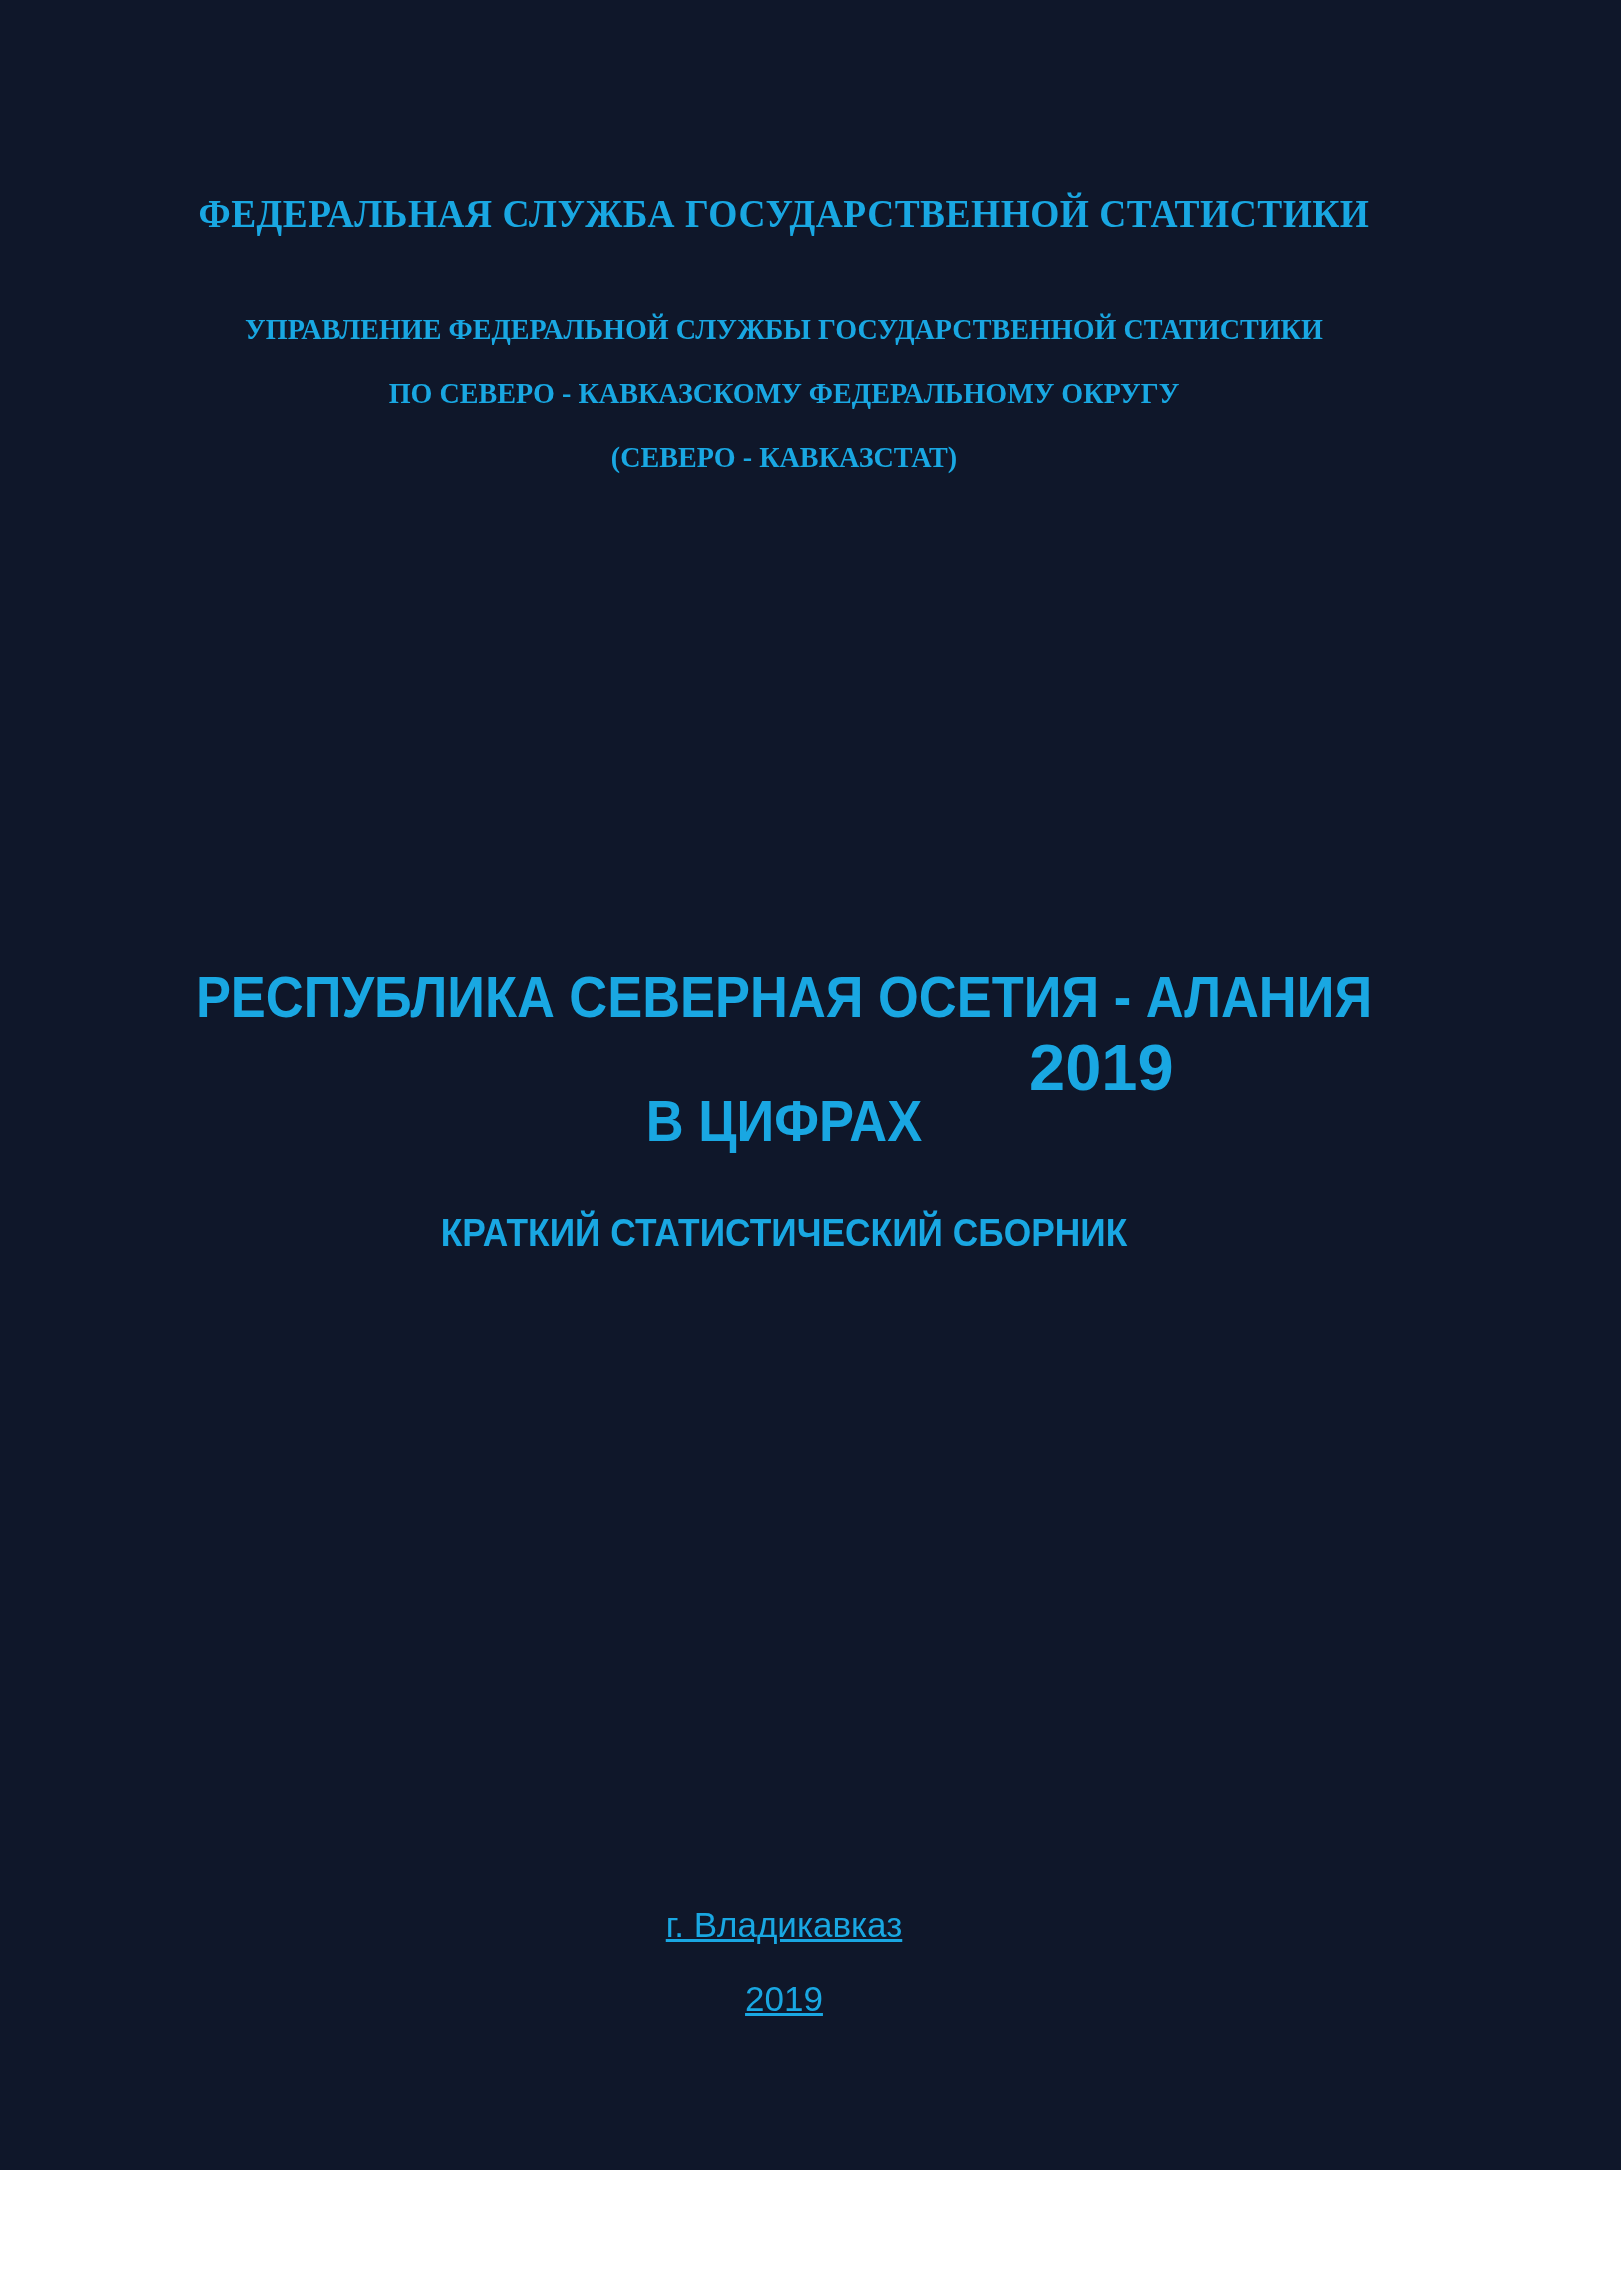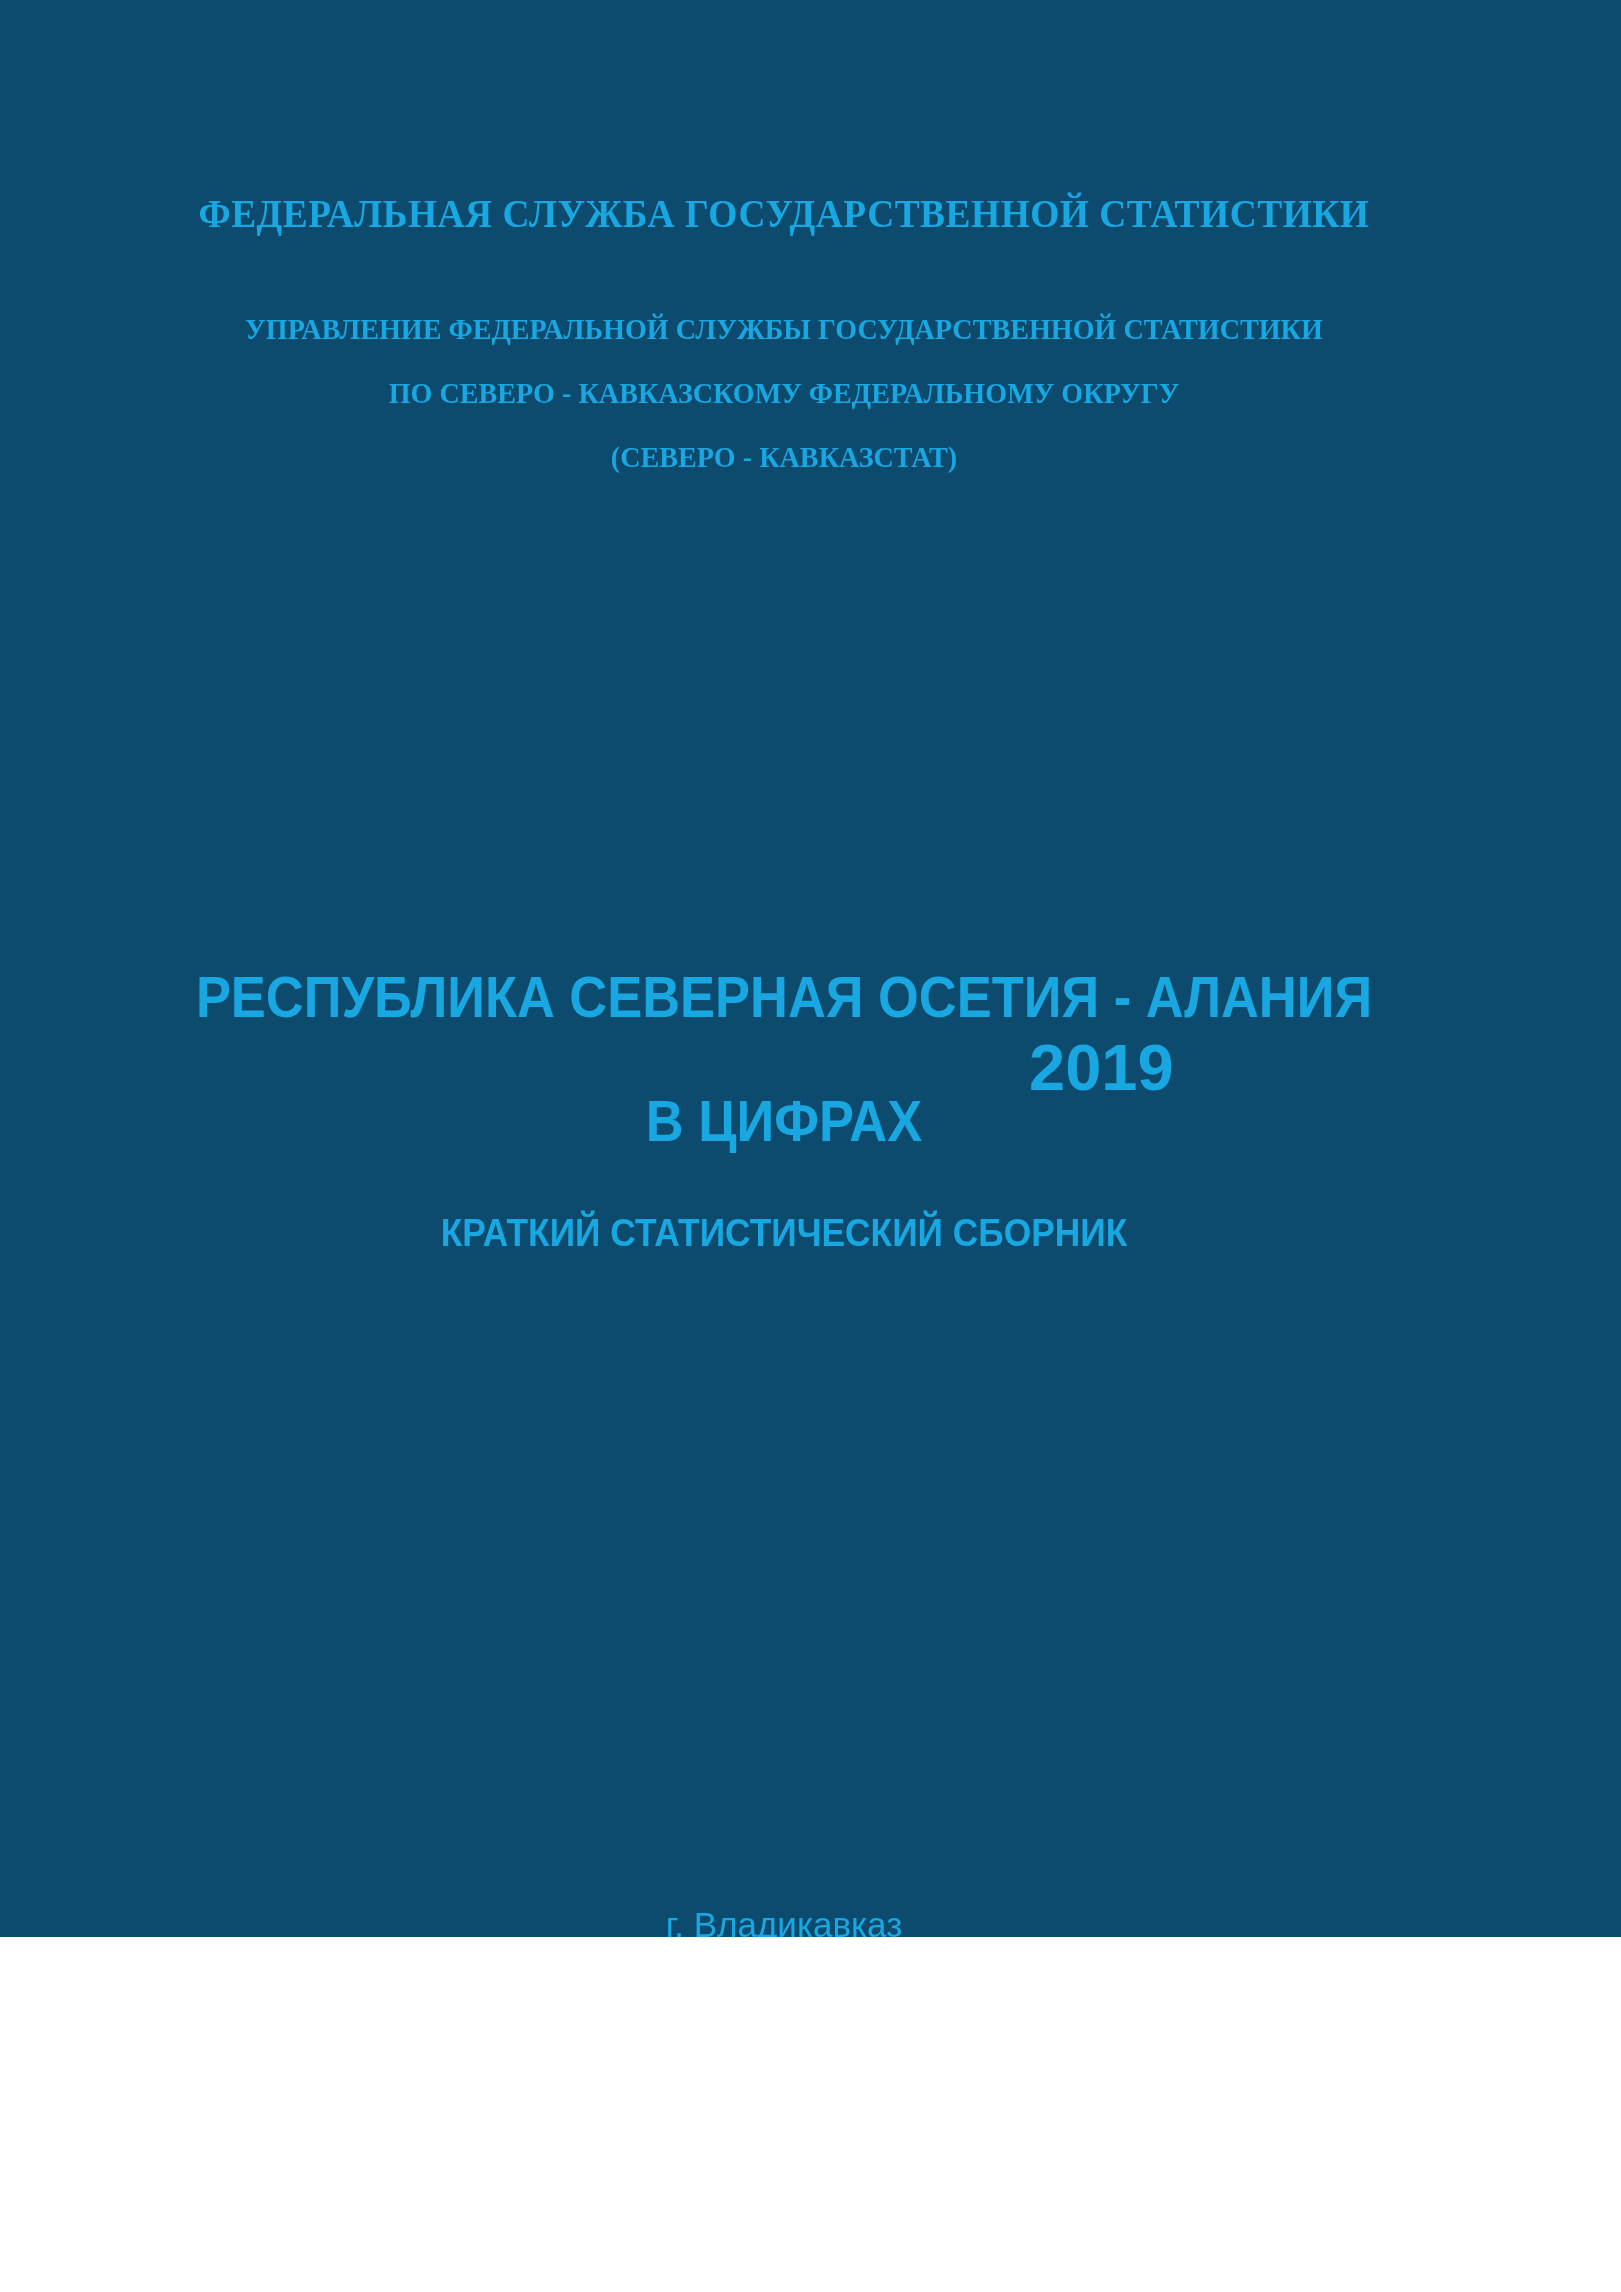--- a/index.html
+++ b/index.html
@@ -4,22 +4,22 @@
 <style>
   :root { --accent: #19a7e2; }
   html, body {
     margin: 0;
     padding: 0;
     background: #ffffff;
   }
   .page {
     position: relative;
     width: 1621px;
-    height: 1937px;
-    background: #0c4a6e;
+    height: 2170px;
+    background: #0f172a;
     overflow: hidden;
     font-family: "Liberation Sans", sans-serif;
     color: var(--accent);
   }
   .block {
     position: absolute;
     left: 0;
     width: 1568px;
     text-align: center;
     white-space: pre-line;
@@ -60,20 +60,21 @@
     top: 1211px;
     font-weight: bold;
     font-size: 38px;
     line-height: 44px;
     transform: scaleX(0.93);
   }
   .imprint {
     top: 1869px;
     font-size: 35px;
     line-height: 37px;
+    text-decoration: underline;
   }
 </style>
 </head>
 <body>
 
 <div class="page">
 
   <div class="block org-title">ФЕДЕРАЛЬНАЯ СЛУЖБА ГОСУДАРСТВЕННОЙ СТАТИСТИКИ</div>
 
   <div class="block dept-title">

